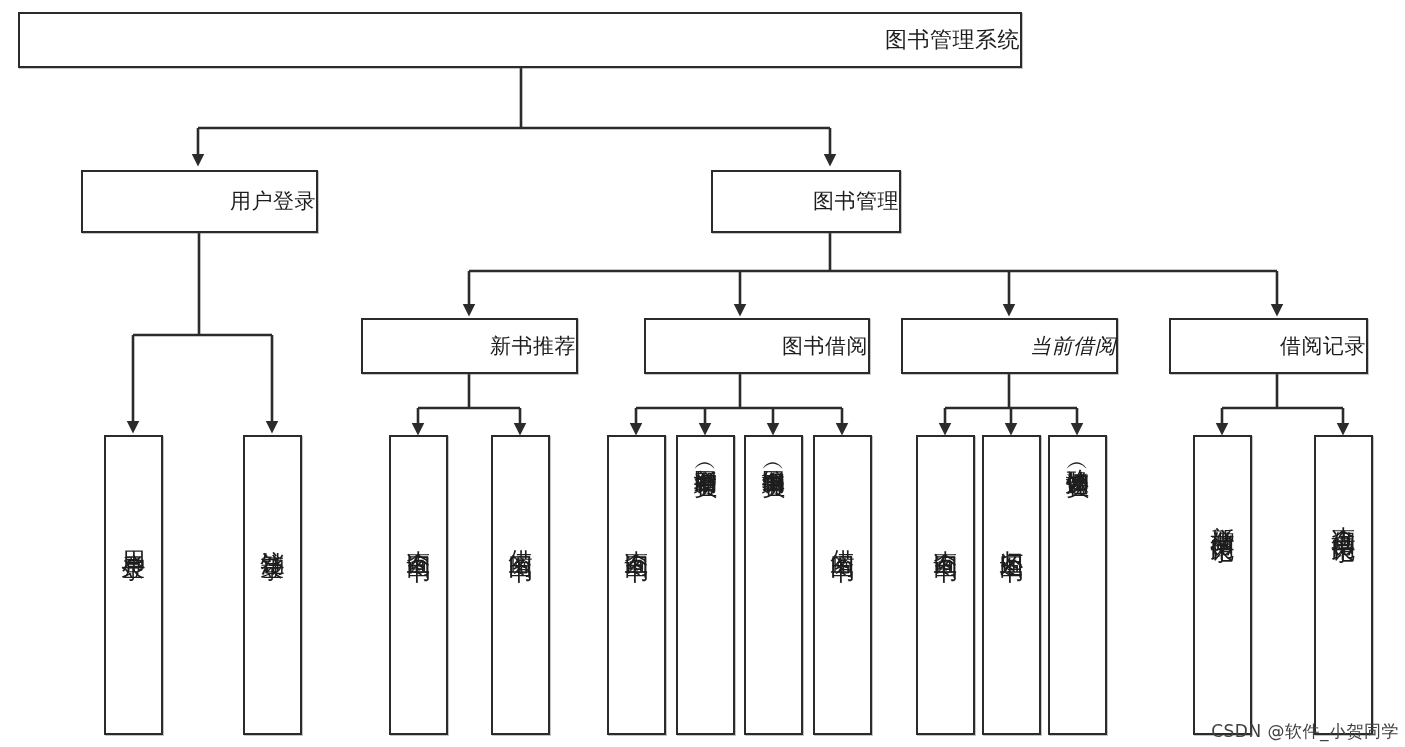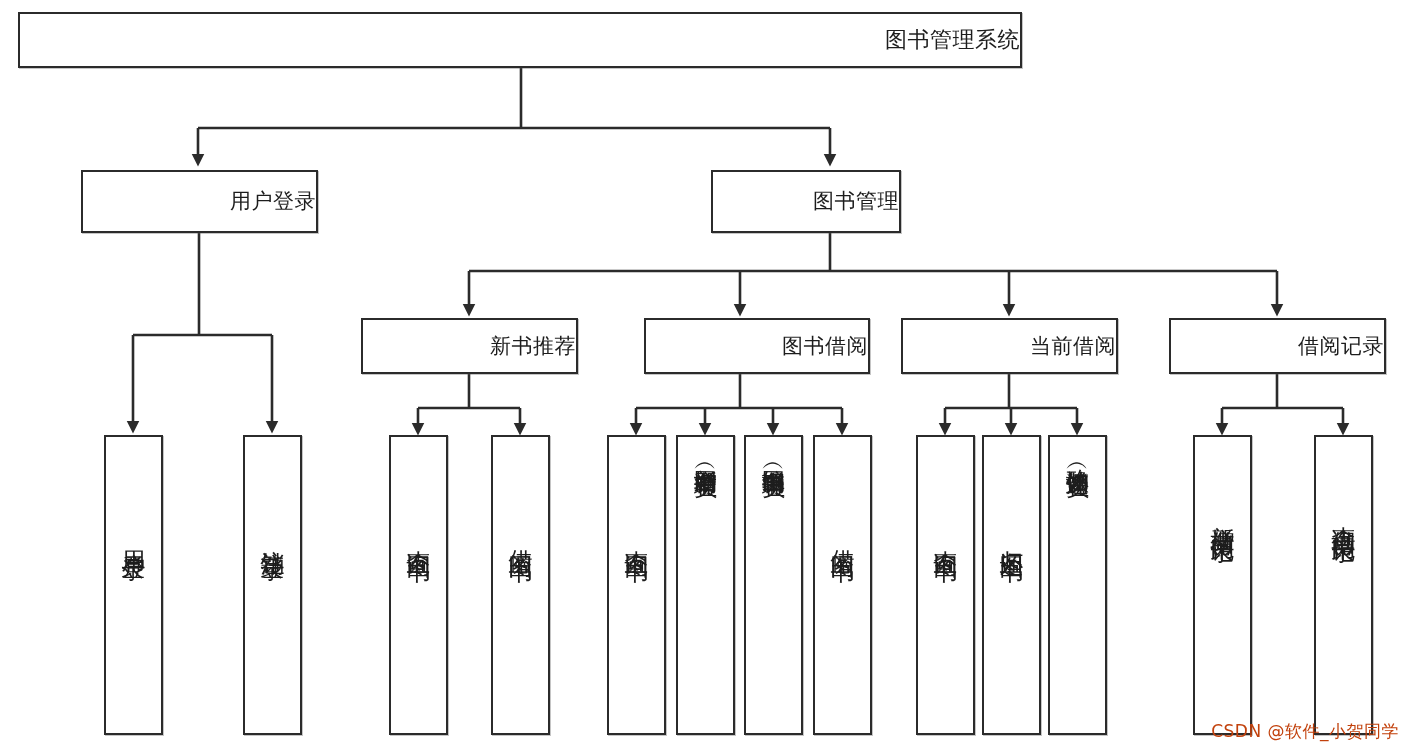--- a/index.html
+++ b/index.html
@@ -71,21 +71,21 @@
     padding-top: 80px;
   }
   .node.vertical.mid3 .label {
     padding-top: 56px;
   }
   #watermark {
     position: absolute;
     right: 6px;
     bottom: 4px;
     font-size: 17px;
-    color: #c2410c;
+    color: #404040;
     letter-spacing: 0.5px;
     white-space: nowrap;
   }
 </style>
 </head>
 <body>
 
 <div id="diagram-root">
 
   <svg id="edge-layer" width="1405" height="747" viewBox="0 0 1405 747">
@@ -148,24 +148,24 @@
   <div class="node horizontal" style="left:711px; top:170px; width:190px; height:63px;">
     <span class="label">图书管理</span>
   </div>
 
   <div class="node horizontal" style="left:361px; top:318px; width:217px; height:56px;padding-left:20px;">
     <span class="label">新书推荐</span>
   </div>
   <div class="node horizontal" style="left:632px; top:318px; width:226px; height:56px;margin-left:12px;">
     <span class="label">图书借阅</span>
   </div>
-  <div class="node horizontal" style="left:901px; top:318px; width:217px; height:56px;">
+  <div class="node horizontal" style="left:901px; top:318px; width:217px; height:56px;font-style:italic;">
     <span class="label">当前借阅</span>
   </div>
-  <div class="node horizontal" style="left:1169px; top:318px; width:217px; height:56px;">
+  <div class="node horizontal" style="left:1169px; top:318px; width:199px; height:56px;">
     <span class="label">借阅记录</span>
   </div>
 
   <div class="node vertical mid2" style="left:104px; top:435px; width:59px; height:300px;">
     <span class="label">用户登录</span>
   </div>
   <div class="node vertical mid2" style="left:243px; top:435px; width:59px; height:300px;">
     <span class="label">注销登录</span>
   </div>
 

